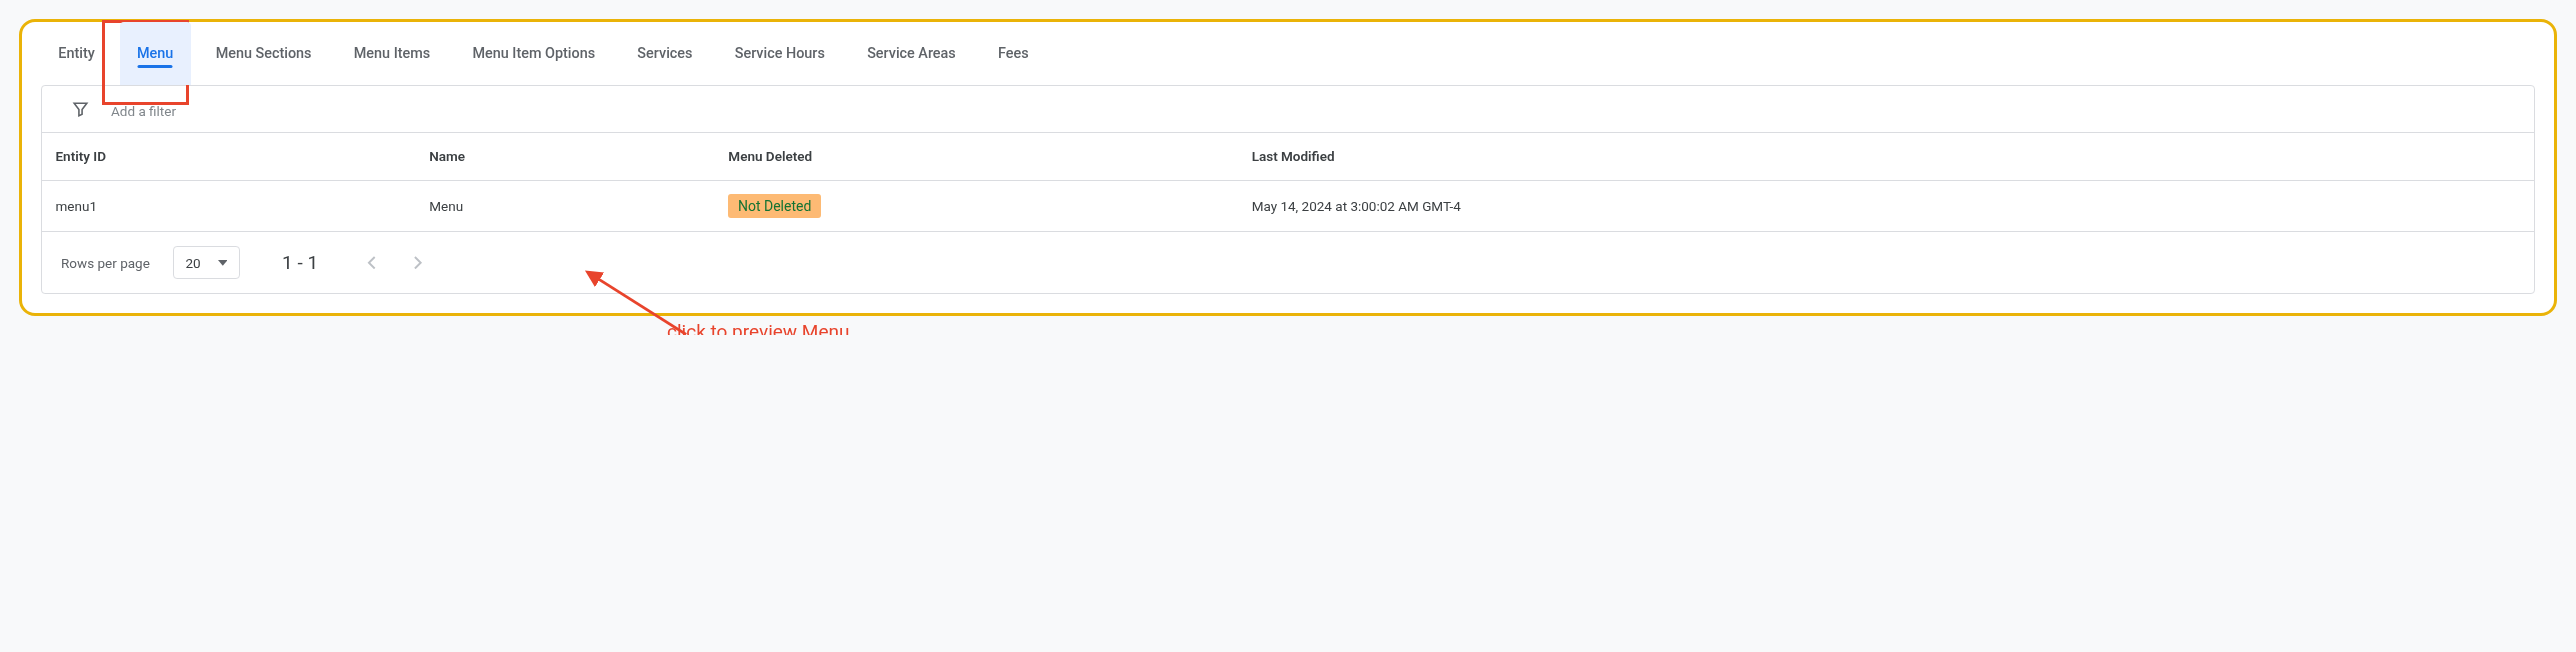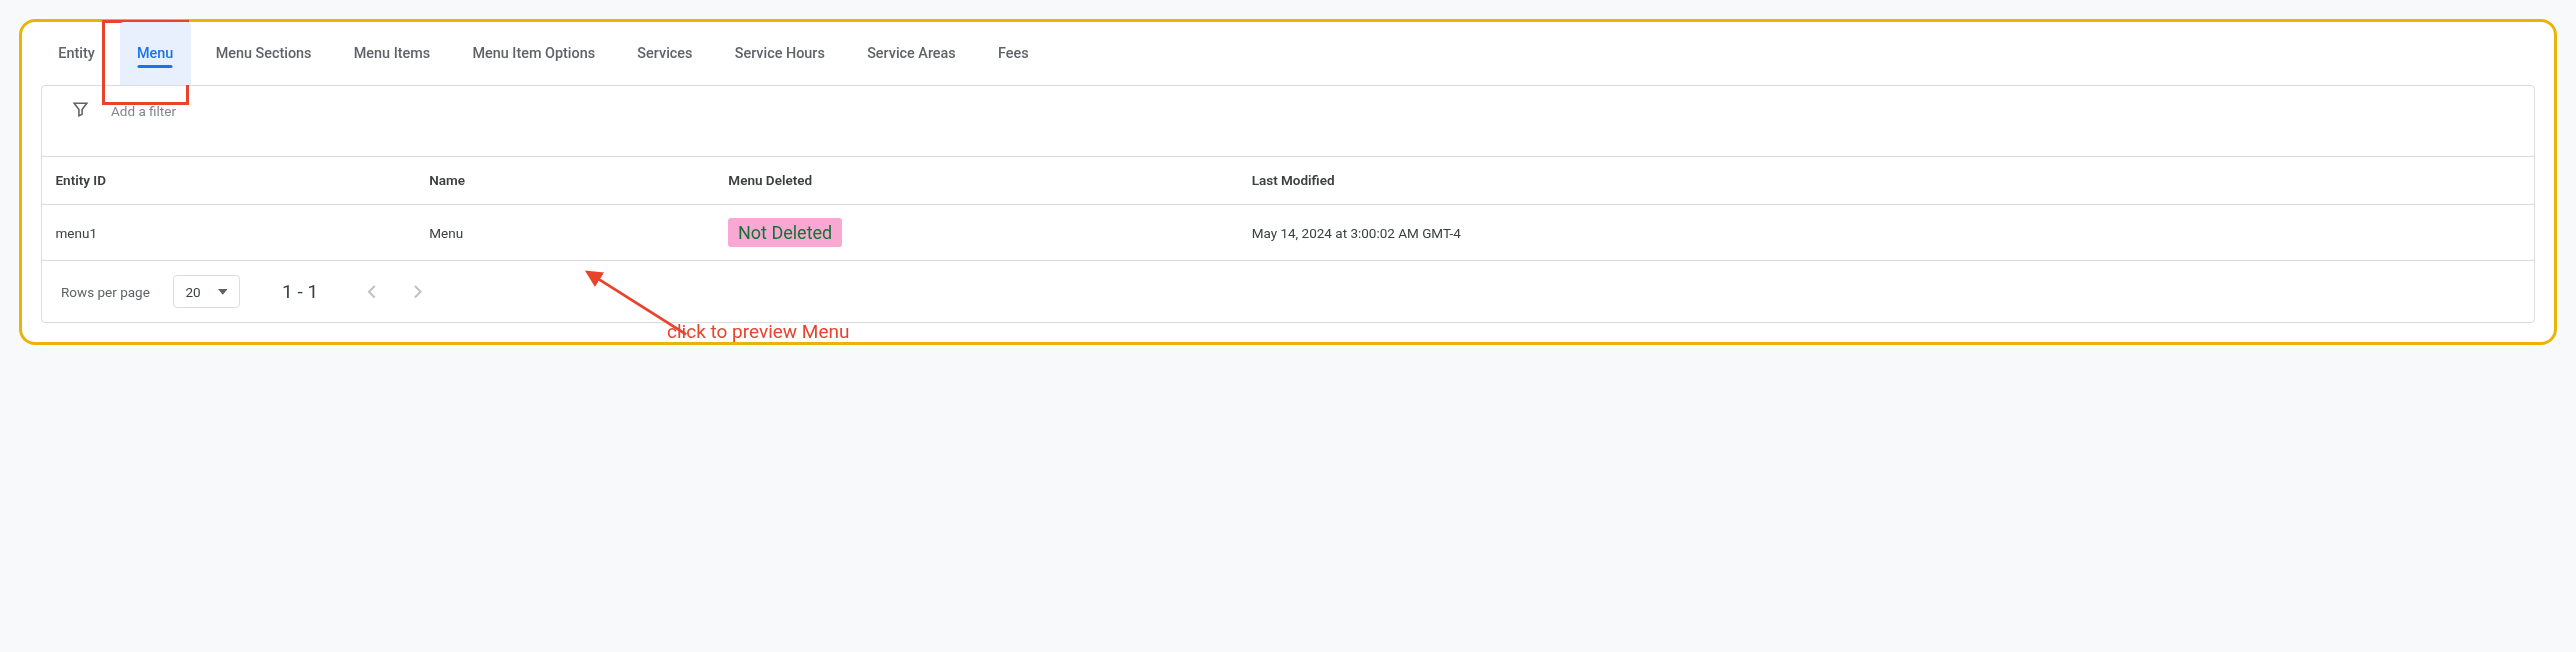--- a/index.html
+++ b/index.html
@@ -75,21 +75,20 @@
       height: 19px;
       color: #5f6368;
     }
     .filter-text {
       color: #80868b;
       font-size: 13.5px;
     }
     table {
       width: 100%;
       border-collapse: collapse;
-      margin-top: 24px;
     }
     thead tr {
       border-top: 1px solid #dadce0;
       border-bottom: 1px solid #dadce0;
     }
     th {
       text-align: left;
       padding: 15.4px 13.5px;
       font-weight: 600;
       font-size: 13.5px;
@@ -101,25 +100,25 @@
     td {
       padding: 17.3px 13.5px;
       font-size: 13.5px;
       color: #3c4043;
     }
     tbody tr {
       border-bottom: 1px solid #dadce0;
       cursor: pointer;
     }
     .badge {
-      background: #f9a8d4;
+      background: #fdba74;
       color: #137333;
       padding: 3.9px 9.6px;
       border-radius: 2.9px;
-      font-size: 18px;
+      font-size: 14px;
     }
     .pagination {
       display: flex;
       align-items: center;
       justify-content: flex-start;
       padding: 13.5px 19px;
       gap: 23px;
     }
     .rows-label {
       color: #5f6368;

